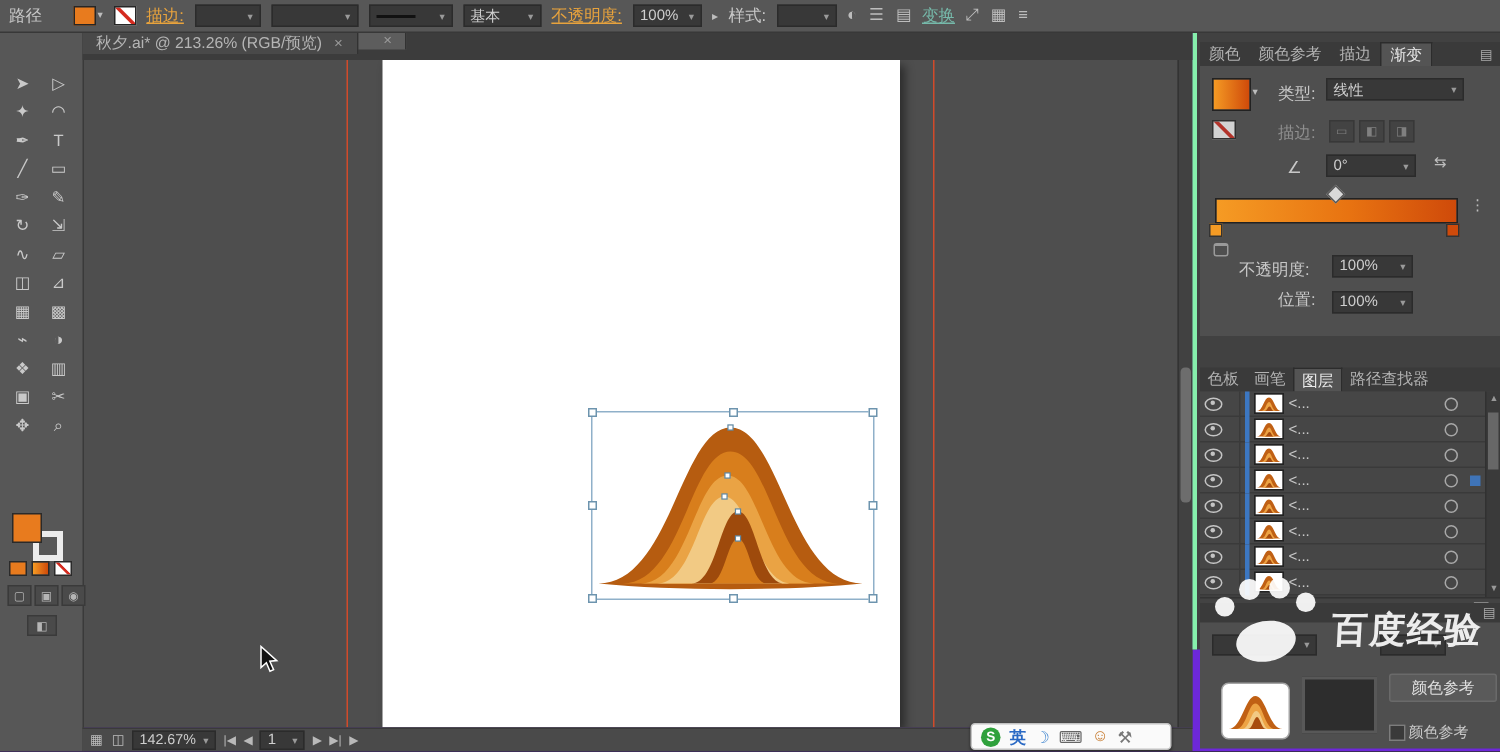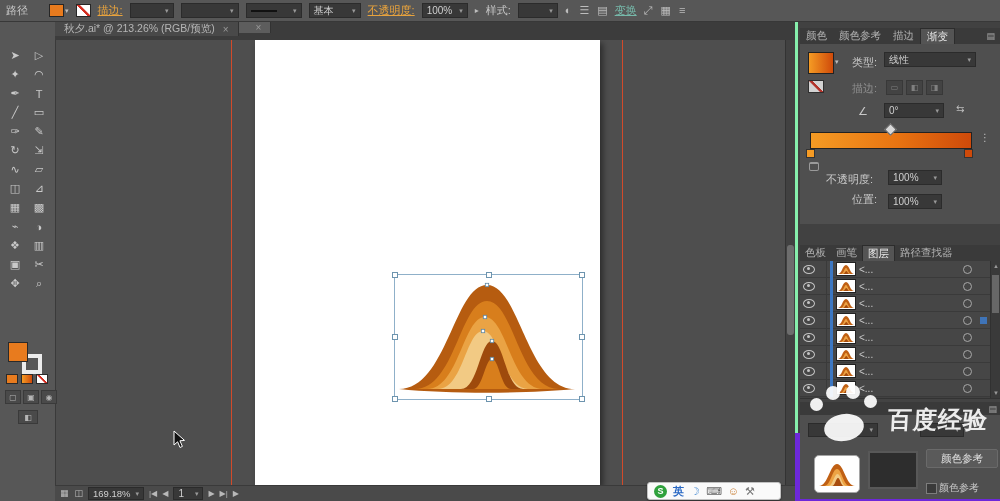--- a/index.html
+++ b/index.html
@@ -247,21 +247,21 @@
       </div>
   </div>
 
   <div class="statusbar abs">
     <span class="flex" style="gap:6px">
 
     <span class="icn" style="font-size:9px">▦</span>
         <span class="icn" style="font-size:9px">◫</span>
       </span>
     <span class="dd" style="width:56px;height:13px">
-        <span style="font-size:9.5px">169.18%</span>
+        <span style="font-size:9.5px">142.67%</span>
         <span class="car">▾</span>
       </span>
     <span class="navg">|◀</span>
     <span class="navg">◀</span>
     <span class="dd" style="width:30px;height:13px">
         <span>1</span>
         <span class="car">▾</span>
       </span>
     <span class="navg">▶</span>
     <span class="navg">▶|</span>

